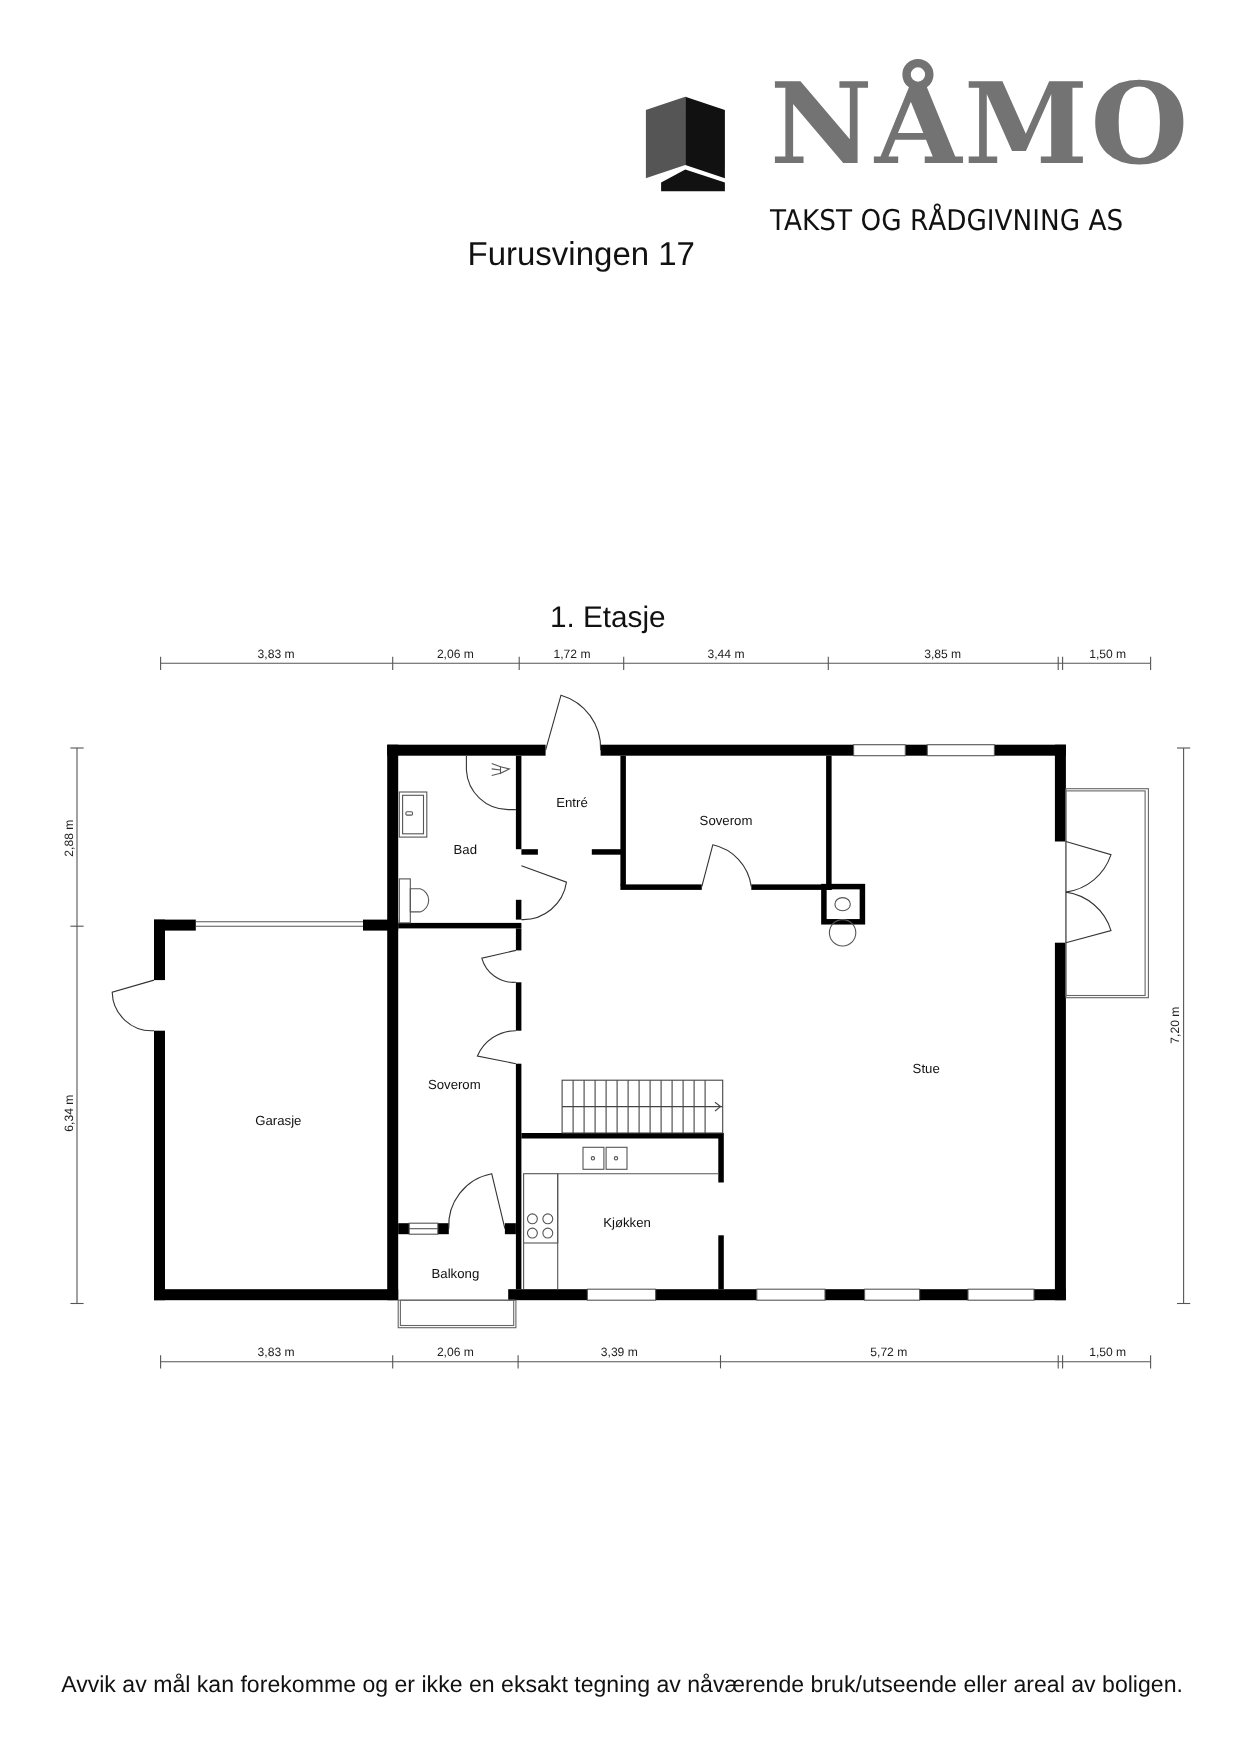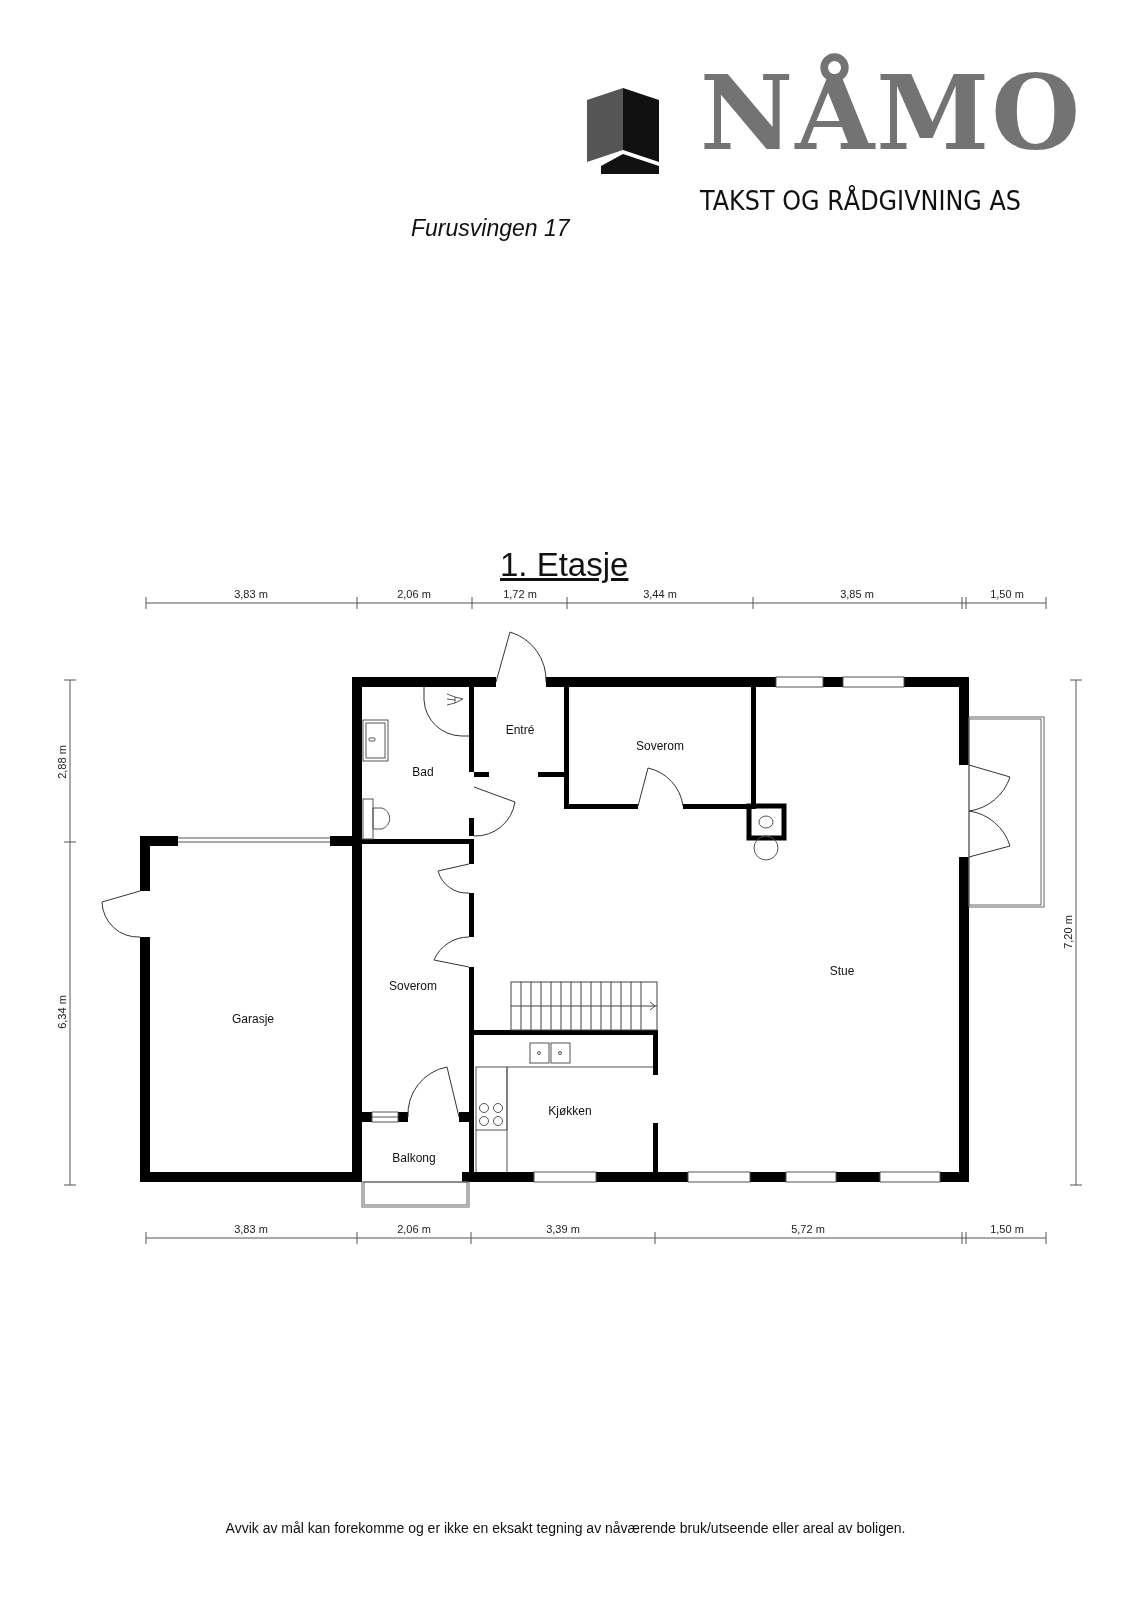--- a/index.html
+++ b/index.html
@@ -4,23 +4,23 @@
 <style>
   html, body { margin: 0; padding: 0; background: #ffffff; }
   body { width: 1131px; height: 1600px; position: relative; overflow: hidden;
          font-family: "Liberation Sans", sans-serif; color: #111; }
   .abs { position: absolute; }
   #logo-mark { left: 587px; top: 86px; width: 80px; height: 88px; }
   #logo-word { left: 700px; top: 62px; font-family: "DejaVu Serif", serif; font-weight: bold;
                font-size: 102px; line-height: 1; letter-spacing: 2px; color: #737373; }
   #logo-sub { left: 700px; top: 186px; font-family: "DejaVu Sans", sans-serif; font-size: 26px;
               letter-spacing: 0px; color: #111; transform: scaleX(0.92); transform-origin: left top; }
-  #address { left: 411px; top: 215px; font-size: 23px; color: #111; font-style: italic; }
-  #floor-title { left: 500px; top: 546px; font-size: 33px; color: #111; text-decoration: underline; }
-  #disclaimer { left: 0; width: 1131px; top: 1520px; text-align: center; font-size: 14px; color: #111; }
+  #address { left: 425px; top: 215px; font-size: 30px; color: #111; }
+  #floor-title { left: 500px; top: 546px; font-size: 27px; color: #111; }
+  #disclaimer { left: 0; width: 1131px; top: 1520px; text-align: center; font-size: 21px; color: #111; }
   svg#plan { position: absolute; left: 0; top: 0; }
   .dim-text { font-family: "Liberation Sans", sans-serif; font-size: 11px; fill: #222; }
   .room-text { font-family: "Liberation Sans", sans-serif; font-size: 12px; fill: #111; }
 </style>
 </head>
 <body>
 
 <div id="logo-mark" class="abs">
   <svg width="80" height="88" viewBox="0 0 80 88">
     <polygon points="0,14 36,2 36,64 0,76" fill="#555555"></polygon>

